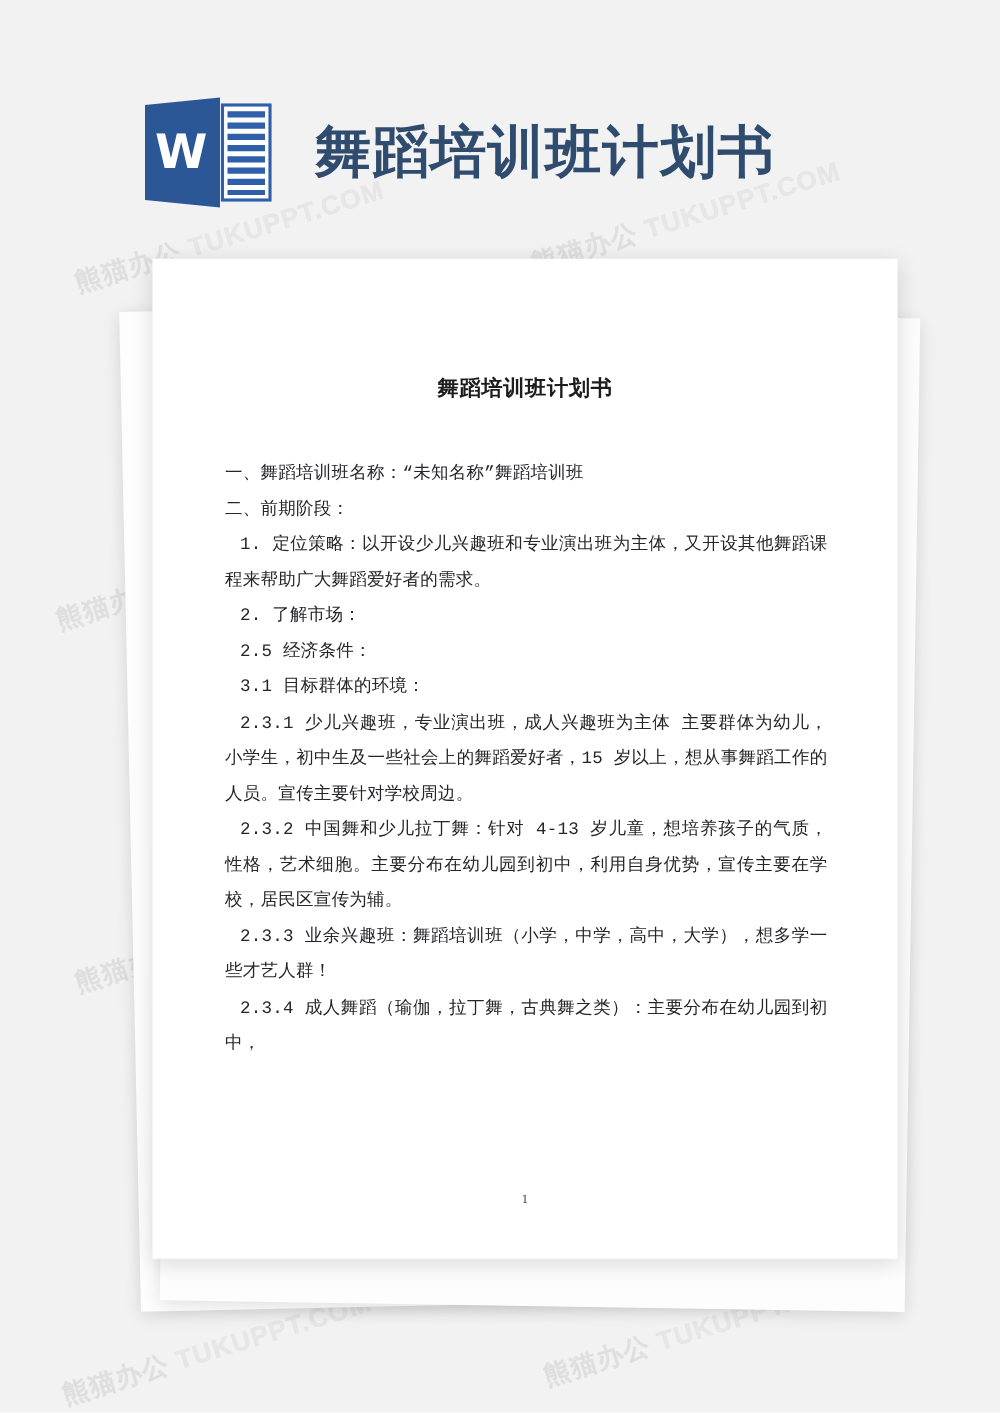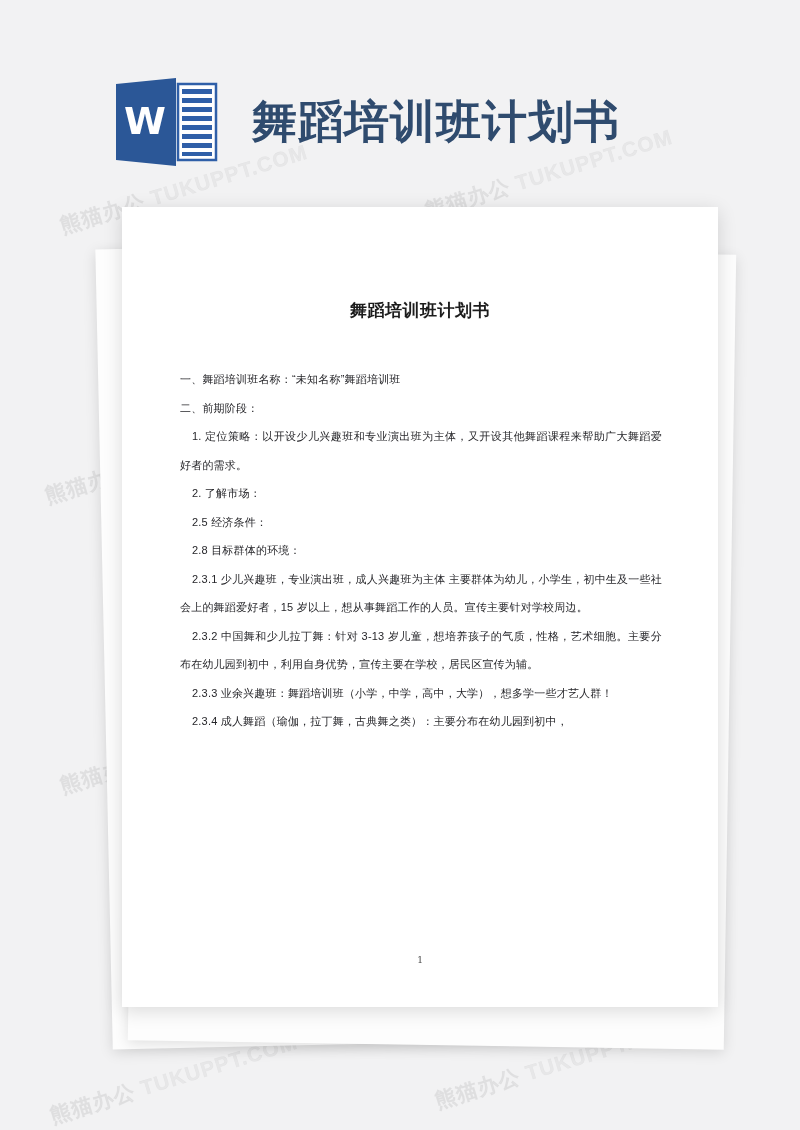--- a/index.html
+++ b/index.html
@@ -127,22 +127,22 @@
     color: #1c1c1c;
     letter-spacing: 0.5px;
   }
   .doc-body {
     position: absolute;
     left: 58px;
     top: 158px;
     width: 482px;
   }
   .para {
-    font-family: Liberation Sans, sans-serif;
-    font-size: 11px;
+    font-family: Liberation Mono, monospace;
+    font-size: 14px;
     line-height: 28.5px;
     color: #26262a;
     text-align: justify;
     margin: 0;
     letter-spacing: 0.2px;
   }
   .para.indent-1 { text-indent: 0; }
   .para.indent-2 { text-indent: 24px; }
   .para.indent-3 { text-indent: 12px; }
 
@@ -169,23 +169,23 @@
     <div class="doc-inner">
 
       <div class="doc-title">舞蹈培训班计划书</div>
 
       <div class="doc-body">
           <p class="para indent-1">一、舞蹈培训班名称：“未知名称”舞蹈培训班</p>
           <p class="para indent-1">二、前期阶段：</p>
           <p class="para indent-3">1. 定位策略：以开设少儿兴趣班和专业演出班为主体，又开设其他舞蹈课程来帮助广大舞蹈爱好者的需求。</p>
           <p class="para indent-3">2. 了解市场：</p>
           <p class="para indent-3">2.5 经济条件：</p>
-          <p class="para indent-3">2.8 目标群体的环境：</p>
+          <p class="para indent-3">3.1 目标群体的环境：</p>
           <p class="para indent-3">2.3.1 少儿兴趣班，专业演出班，成人兴趣班为主体 主要群体为幼儿，小学生，初中生及一些社会上的舞蹈爱好者，15 岁以上，想从事舞蹈工作的人员。宣传主要针对学校周边。</p>
-          <p class="para indent-3">2.3.2 中国舞和少儿拉丁舞：针对 3-13 岁儿童，想培养孩子的气质，性格，艺术细胞。主要分布在幼儿园到初中，利用自身优势，宣传主要在学校，居民区宣传为辅。</p>
+          <p class="para indent-3">2.3.2 中国舞和少儿拉丁舞：针对 4-13 岁儿童，想培养孩子的气质，性格，艺术细胞。主要分布在幼儿园到初中，利用自身优势，宣传主要在学校，居民区宣传为辅。</p>
           <p class="para indent-3">2.3.3 业余兴趣班：舞蹈培训班（小学，中学，高中，大学），想多学一些才艺人群！</p>
           <p class="para indent-3">2.3.4 成人舞蹈（瑜伽，拉丁舞，古典舞之类）：主要分布在幼儿园到初中，</p>
         </div>
 
       <div class="page-number">1</div>
     </div>
   </div>
 </div>
 
 <div class="watermark-layer">

